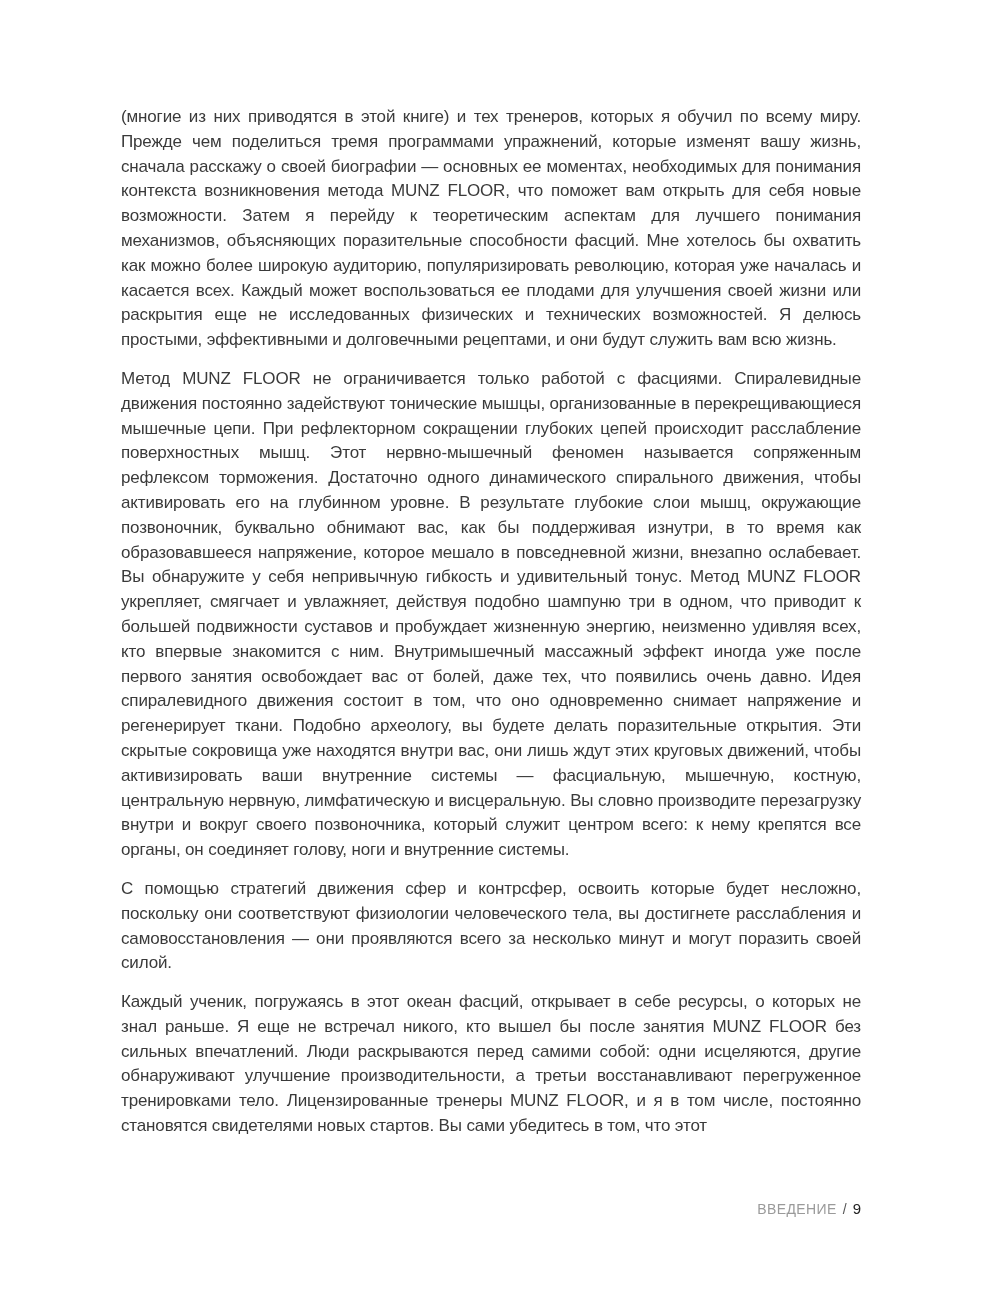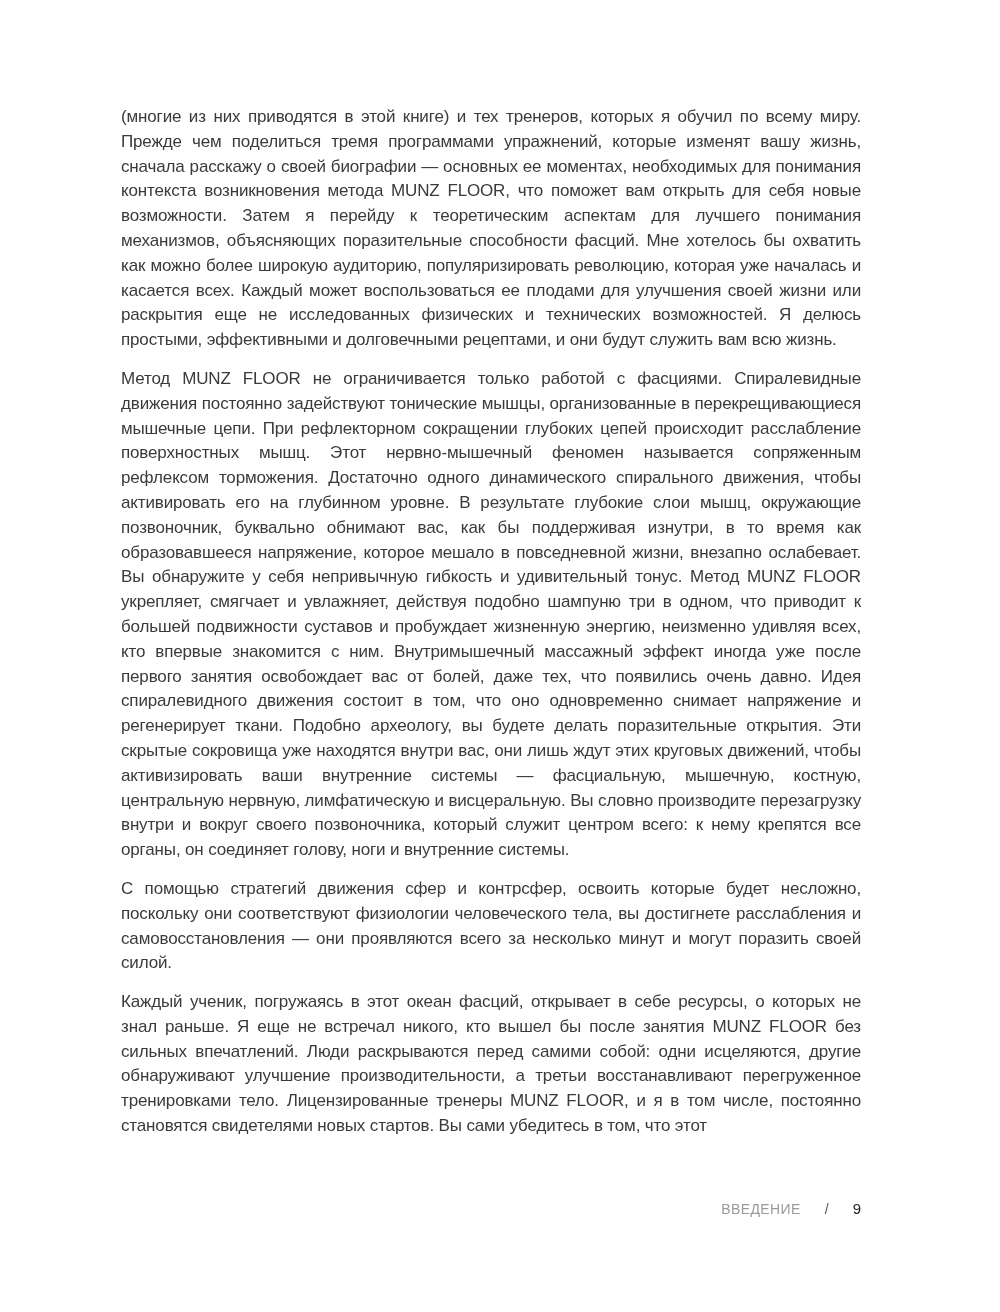--- a/index.html
+++ b/index.html
@@ -23,21 +23,21 @@
   }
   .footer {
     position: absolute;
     top: 1200px;
     right: 139px;
     font-family: "Liberation Sans", sans-serif;
     font-size: 14px;
     color: #9a9a9a;
     display: flex;
     align-items: baseline;
-    gap: 24px;
+    gap: 6px;
   }
   .footer .section { letter-spacing: 0.4px; }
   .footer .sep { color: #555; }
   .footer .num { color: #222; font-size: 15px; }
 </style>
 </head>
 <body>
 
 <div class="page">
   <p class="para">(многие из них приводятся в этой книге) и тех тренеров, которых я обучил по всему миру. Прежде чем поделиться тремя программами упражнений, которые изменят вашу жизнь, сначала расскажу о своей биографии — основных ее моментах, необходимых для понимания контекста возникновения метода MUNZ FLOOR, что поможет вам открыть для себя новые возможности. Затем я перейду к теоретическим аспектам для лучшего понимания механизмов, объясняющих поразительные способности фасций. Мне хоте­лось бы охватить как можно более широкую аудиторию, популяризировать революцию, которая уже началась и касается всех. Каждый может воспользоваться ее плодами для улучшения своей жизни или раскрытия еще не исследованных физических и технических возможностей. Я делюсь простыми, эффективными и долговечными рецептами, и они будут служить вам всю жизнь.</p>

